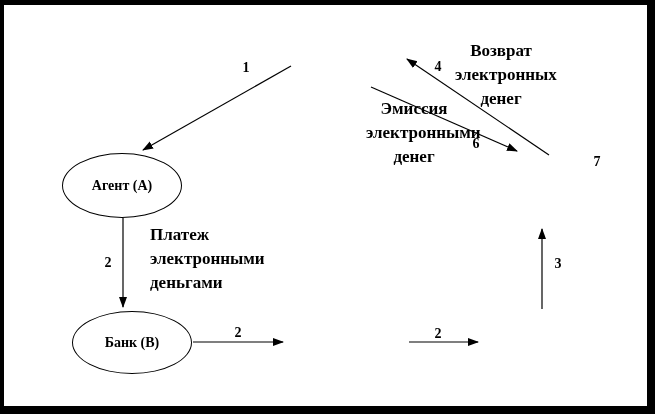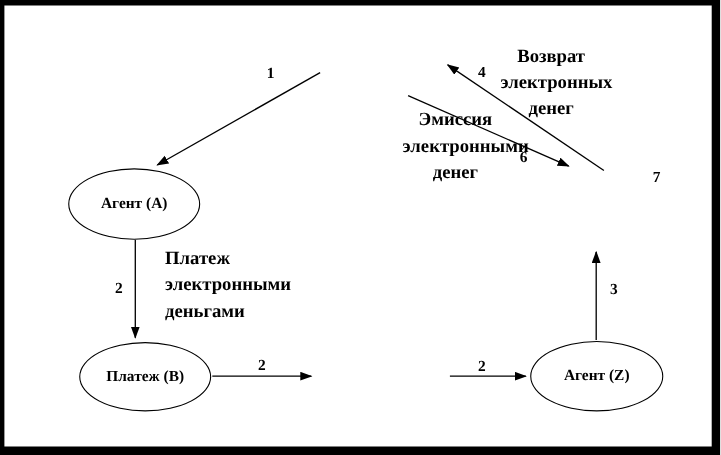--- a/index.html
+++ b/index.html
@@ -79,24 +79,23 @@
     <line x1="409" y1="342" x2="478" y2="342" stroke="#000000" stroke-width="1.2" marker-end="url(#ah)"></line>
     <line x1="542" y1="309" x2="542" y2="229" stroke="#000000" stroke-width="1.2" marker-end="url(#ah)"></line>
     <line x1="549" y1="155" x2="407" y2="59" stroke="#000000" stroke-width="1.2" marker-end="url(#ah)"></line>
     <line x1="371" y1="87" x2="517" y2="151" stroke="#000000" stroke-width="1.2" marker-end="url(#ah)"></line>
   </svg>
 
 
   <div class="node" style="left:62px; top:153px; width:120px; height:65px;">Агент (А)</div>
 
 
-  <div class="node" style="left:72px; top:311px; width:120px; height:63px;">Платеж (В)</div>
+  <div class="node" style="left:72px; top:311px; width:120px; height:63px;">Банк (В)</div>
 
 
-  <div class="node" style="left:482px; top:310px; width:121px; height:64px;">Агент (Z)</div>
 
   <div class="num" style="left:246px; top:68px;">1</div>
 
   <div class="num" style="left:108px; top:263px;">2</div>
 
   <div class="num" style="left:238px; top:333px;">2</div>
 
   <div class="num" style="left:438px; top:334px;">2</div>
 
   <div class="num" style="left:558px; top:264px;">3</div>

